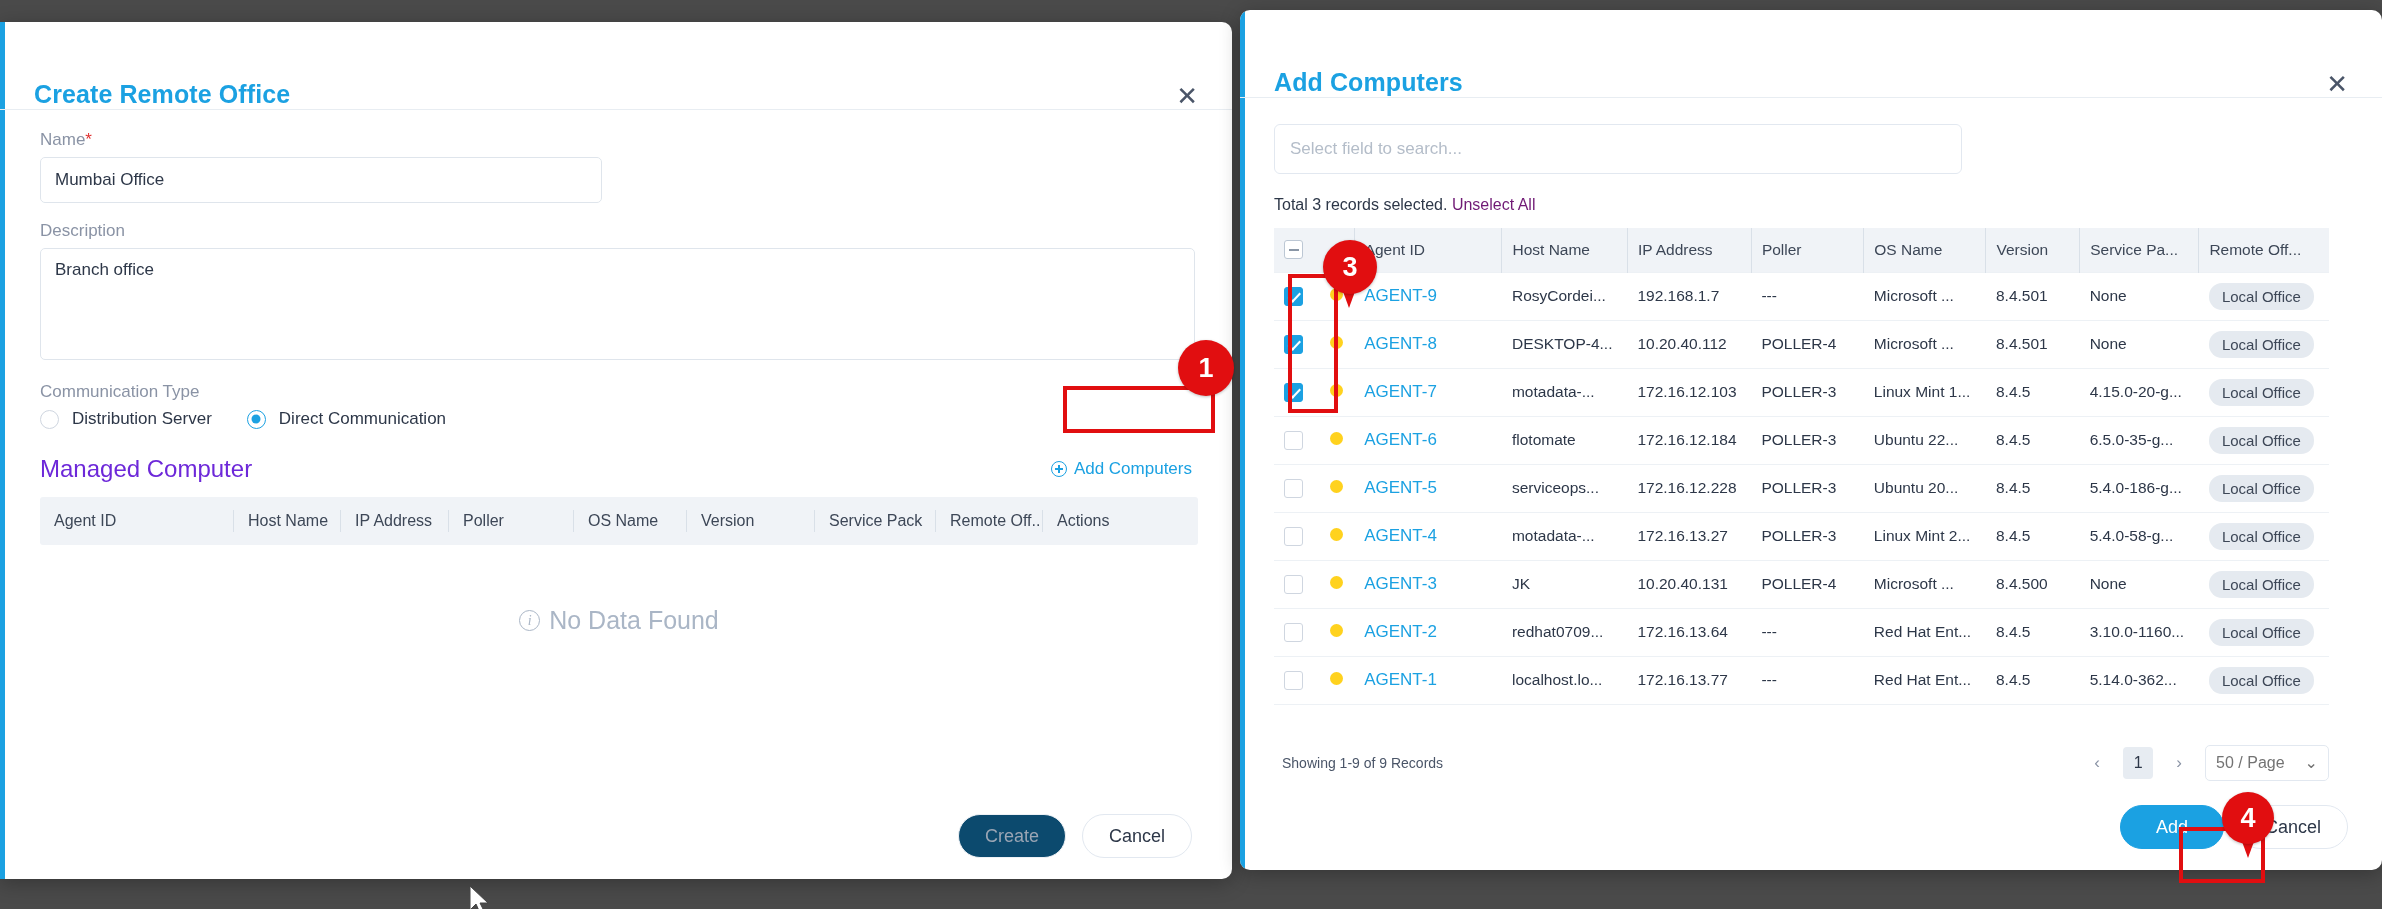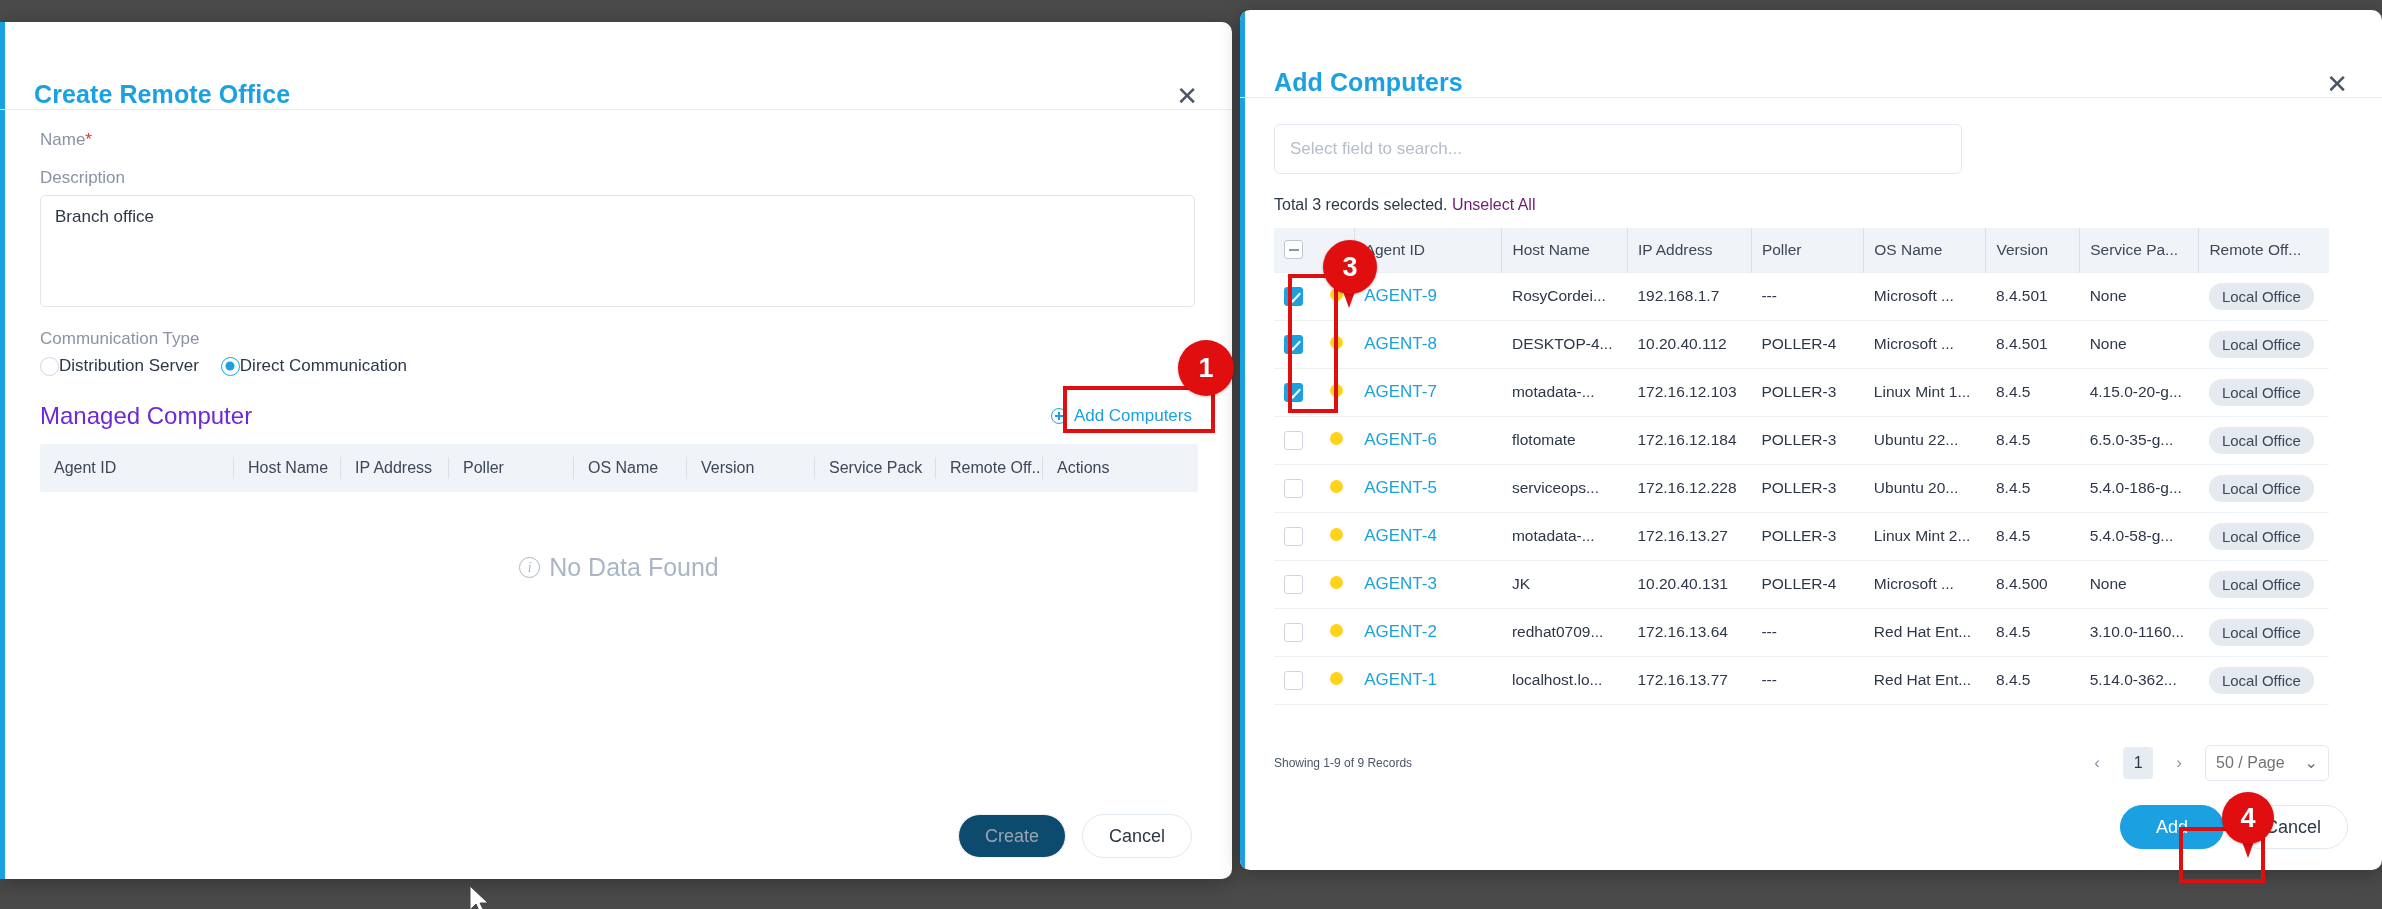--- a/index.html
+++ b/index.html
@@ -67,21 +67,21 @@
   .text-input::placeholder { color: #b4bdc9; }
   .field-group { margin-bottom: 18px; }
   .textarea {
     width: 1155px; height: 112px;
     border: 1px solid #dfe5ec; border-radius: 5px;
     padding: 11px 14px;
     font-size: 17px; color: #2d3748;
     font-family: "Liberation Sans", sans-serif;
     resize: none; outline: none;
   }
-  .radio-row { display: flex; align-items: center; margin-top: 3px; }
+  .radio-row { display: flex; align-items: center; gap: 13px; margin-top: 3px; }
   .radio {
     width: 19px; height: 19px; border-radius: 50%;
     border: 1.5px solid #cfd6e0; background: #fff;
     display: inline-block; position: relative; flex: none; cursor: pointer;
   }
   .radio.checked { border-color: #1ba1e2; }
   .radio.checked::after {
     content: ""; position: absolute; left: 50%; top: 50%;
     width: 9px; height: 9px; border-radius: 50%;
     background: #1ba1e2; transform: translate(-50%,-50%);
@@ -214,21 +214,21 @@
     display: inline-block;
     background: #e5eaf0; color: #3d4757;
     font-size: 15px; border-radius: 13px;
     padding: 5px 13px; white-space: nowrap;
   }
 
   .rm-foot-row {
     display: flex; align-items: center; justify-content: space-between;
     margin-top: 40px; width: 1055px;
   }
-  .showing { font-size: 12px; color: #4a5568; }
+  .showing { font-size: 14px; color: #4a5568; margin-left: 8px; }
   .pager { display: flex; align-items: center; gap: 12px; }
   .pg-arrow {
     width: 28px; height: 28px; display: inline-flex;
     align-items: center; justify-content: center;
     color: #8a93a5; font-size: 17px; cursor: pointer;
   }
   .pg-num {
     min-width: 30px; height: 32px; border-radius: 4px;
     background: #e7ecf2; color: #2d3748; font-size: 16px;
     display: inline-flex; align-items: center; justify-content: center;
@@ -285,20 +285,21 @@
 
     <div class="modal-head">
       <div class="modal-title">Create Remote Office</div>
       <div class="close-x">✕</div>
     </div>
 
     <div class="lm-body">
 
       <div class="field-group">
         <span class="field-label"><span>Name</span><span class="req">*</span></span>
+        <input class="text-input" value="Mumbai Office" style="">
       </div>
 
       <div class="field-group">
         <span class="field-label">Description</span>
         <textarea class="textarea" style="">Branch office</textarea>
       </div>
 
       <div>
         <span class="field-label">Communication Type</span>
         <div class="radio-row">

